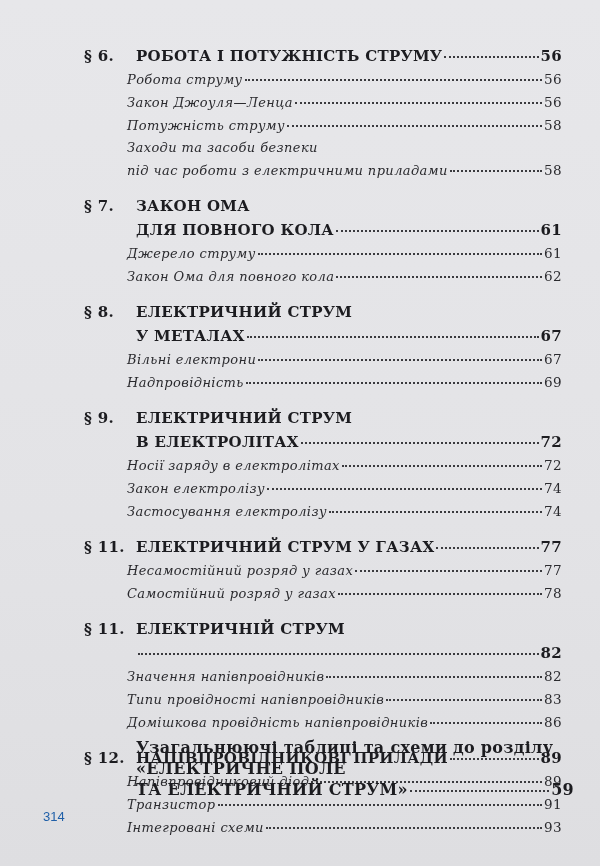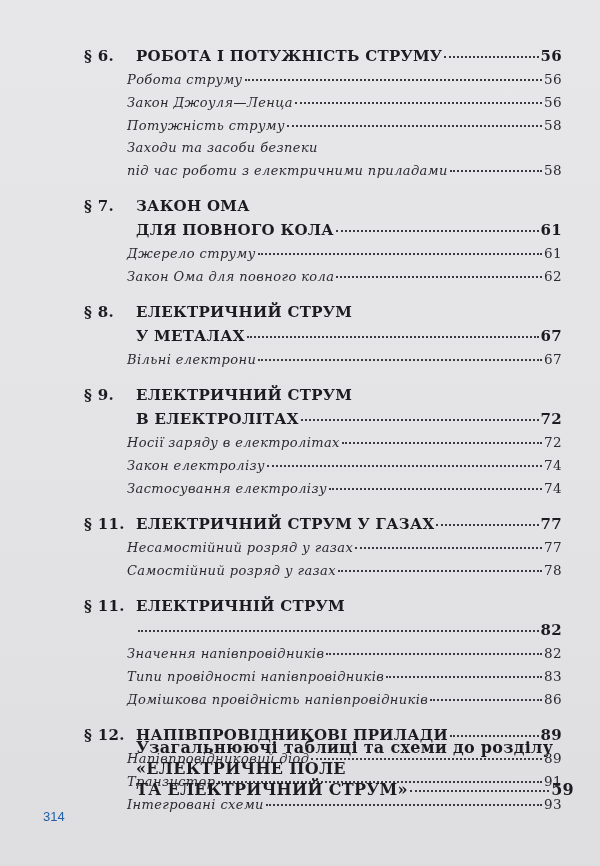--- a/index.html
+++ b/index.html
@@ -94,20 +94,25 @@
         <div class="row head cont">
           <span>У МЕТАЛАХ</span>
           <span class="dots"></span>
           <span class="pg">67</span>
         </div>
         <div class="row sub">
           <span>Вільні електрони</span>
           <span class="dots"></span>
           <span class="pg">67</span>
         </div>
+        <div class="row sub">
+          <span>Надпровідність</span>
+          <span class="dots"></span>
+          <span class="pg">69</span>
+        </div>
       </div>
       <div class="section">
         <div class="row head">
           <span class="num">§ 9.</span>
           <span>ЕЛЕКТРИЧНИЙ СТРУМ</span>
         </div>
         <div class="row head cont">
           <span>В ЕЛЕКТРОЛІТАХ</span>
           <span class="dots"></span>
           <span class="pg">72</span>

